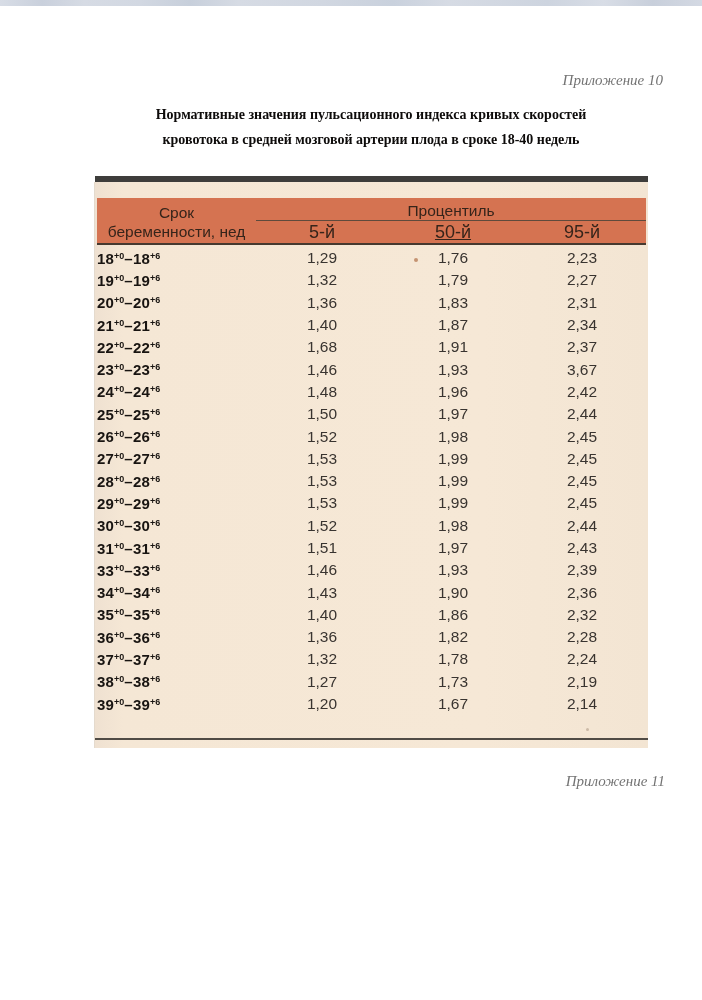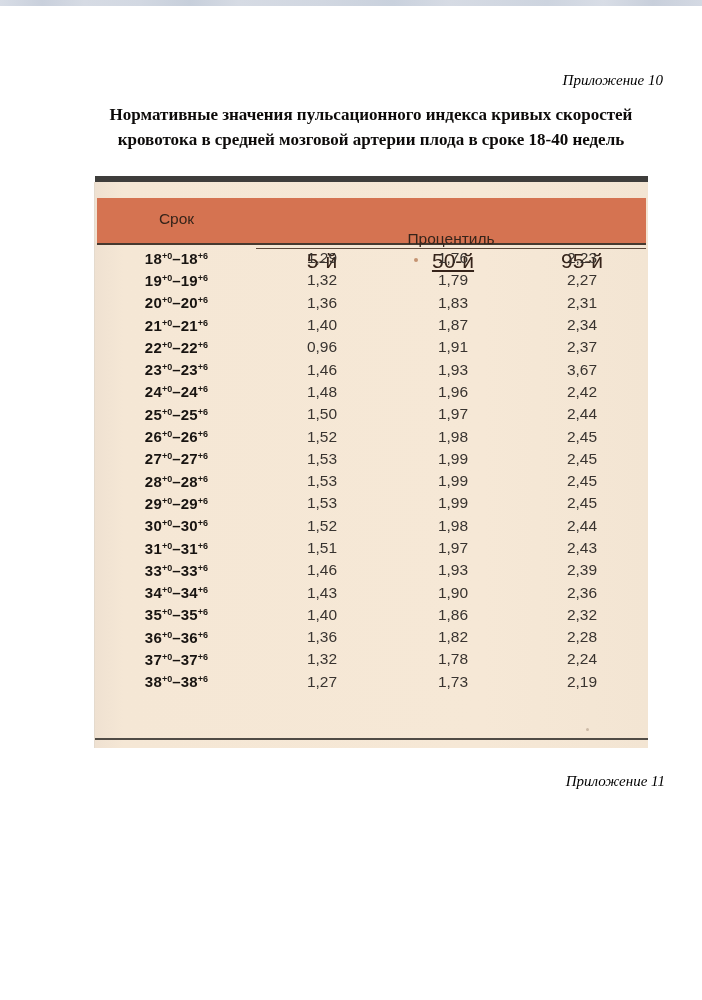--- a/index.html
+++ b/index.html
@@ -7,62 +7,62 @@
   .page {
     position:relative; width:702px; height:1000px; background:#ffffff;
     overflow:hidden; font-family:"Liberation Sans", sans-serif;
   }
   .top-strip {
     position:absolute; top:0; left:0; width:702px; height:6px;
     background:linear-gradient(90deg,#d8dde6 0%,#c9d0dc 6%,#d6dbe4 12%,#d2d8e2 20%,#c7cfdb 27%,#d6dbe4 34%,#d1d7e1 46%,#c9d1dd 56%,#d6dbe4 64%,#cdd4df 78%,#d8dde6 86%,#c8cfdb 93%,#d4d9e3 100%);
   }
   .appendix {
     position:absolute; font-family:"Liberation Serif", serif; font-style:italic;
-    font-size:15px; color:#000000; white-space:nowrap;
+    font-size:15px; color:#737373; white-space:nowrap;
   }
   .appendix.top { top:72px; right:39px; }
   .appendix.bottom { top:757px; right:37px;margin-top:16px; }
   .title {
     position:absolute; top:102px; left:40px; width:662px; text-align:center;
-    font-family:"Liberation Serif", serif; font-weight:700; font-size:17px;
+    font-family:"Liberation Serif", serif; font-weight:700; font-size:14px;
     line-height:25px; color:#0d0b0a;
   }
   .title div { white-space:nowrap; }
   .thick-rule {
     position:absolute; left:95px; top:176px; width:553px; height:6px; background:#3e3d3b;
   }
   .table-scan {
     position:absolute; left:95px; top:182px; width:553px; height:566px;
     background:linear-gradient(90deg,#efe1d1 0px,#f5e7d5 28px,#f6e8d6 70%,#f3e5d3 100%);
     box-shadow:-1px 0 0 #e4dacd;
   }
   .thead {
     position:absolute; top:16px; left:2px; width:549px; height:47px;
     background:#d57351; border-bottom:2px solid #46392f; display:flex;
   }
   .hcol1 {
-    width:159px; padding-top:11px; text-align:center;
+    width:159px; padding-top:5px; text-align:center;
     font-size:15.5px; line-height:19px; color:#36241a;
   }
   .hgroup { width:390px; display:flex; flex-direction:column; }
   .gtitle {
     text-align:center; font-size:15.5px; color:#36241a;
-    padding-top:4px; height:24px; border-bottom:1px solid #5f4a3c;margin-top:28px;
+    padding-top:4px; height:24px; border-bottom:1px solid #5f4a3c;
   }
   .gsubs {
     display:flex; height:23px; align-items:center;
-    font-size:21px; color:#36241a;
+    font-size:18px; color:#36241a;
   }
   .gsubs .s1 { width:132px; text-align:center; }
   .gsubs .s2 { width:130px; text-align:center;text-decoration:underline; }
   .gsubs .s3 { width:128px; text-align:center; }
   .tbody { position:absolute; top:65px; left:2px; width:549px; }
   .trow { display:flex; height:22.3px; align-items:center; }
   .cw {
-    width:159px; text-align:center; font-weight:700; font-size:15px;
+    width:159px; font-weight:700; font-size:15px;
     color:#181411; letter-spacing:.2px;
   }
   .cw sup { font-size:9px; font-weight:700; vertical-align:super; position:relative; top:1px; letter-spacing:0; }
   .cv { font-size:15.5px; color:#393430; text-align:center; }
   .cv.v1 { width:132px; }
   .cv.v2 { width:130px; }
   .cv.v3 { width:128px; }
   .bottom-line { position:absolute; left:0; top:556px; width:553px; height:2px; background:#504b45; }
   .speck { position:absolute; border-radius:50%; }
   .speck.a { left:414px; top:258px; width:4px; height:4px; background:#c49372; }
@@ -80,20 +80,21 @@
     <div>Нормативные значения пульсационного индекса кривых скоростей</div>
     <div>кровотока в средней мозговой артерии плода в сроке 18-40 недель</div>
   </div>
 
   <div class="thick-rule"></div>
 
   <div class="table-scan">
     <div class="thead">
       <div class="hcol1">
         <div>Срок</div>
+        <div>беременности, нед</div>
       </div>
       <div class="hgroup">
         <div class="gtitle">Процентиль</div>
         <div class="gsubs">
           <div class="s1">5-й</div>
           <div class="s2">50-й</div>
           <div class="s3">95-й</div>
         </div>
       </div>
     </div>
@@ -117,21 +118,21 @@
           <div class="cv v3">2,31</div>
         </div>
         <div class="trow">
           <div class="cw">21<sup>+0</sup>–21<sup>+6</sup></div>
           <div class="cv v1">1,40</div>
           <div class="cv v2">1,87</div>
           <div class="cv v3">2,34</div>
         </div>
         <div class="trow">
           <div class="cw">22<sup>+0</sup>–22<sup>+6</sup></div>
-          <div class="cv v1">0,96</div>
+          <div class="cv v1">1,68</div>
           <div class="cv v2">1,91</div>
           <div class="cv v3">2,37</div>
         </div>
         <div class="trow">
           <div class="cw">23<sup>+0</sup>–23<sup>+6</sup></div>
           <div class="cv v1">1,46</div>
           <div class="cv v2">1,93</div>
           <div class="cv v3">3,67</div>
         </div>
         <div class="trow">
@@ -211,20 +212,26 @@
           <div class="cv v1">1,32</div>
           <div class="cv v2">1,78</div>
           <div class="cv v3">2,24</div>
         </div>
         <div class="trow">
           <div class="cw">38<sup>+0</sup>–38<sup>+6</sup></div>
           <div class="cv v1">1,27</div>
           <div class="cv v2">1,73</div>
           <div class="cv v3">2,19</div>
         </div>
+        <div class="trow">
+          <div class="cw">39<sup>+0</sup>–39<sup>+6</sup></div>
+          <div class="cv v1">1,20</div>
+          <div class="cv v2">1,67</div>
+          <div class="cv v3">2,14</div>
+        </div>
       </div>
     <div class="bottom-line"></div>
   </div>
 
   <div class="speck a"></div>
   <div class="speck b"></div>
 
   <div class="appendix bottom">Приложение 11</div>
 </div>
 

